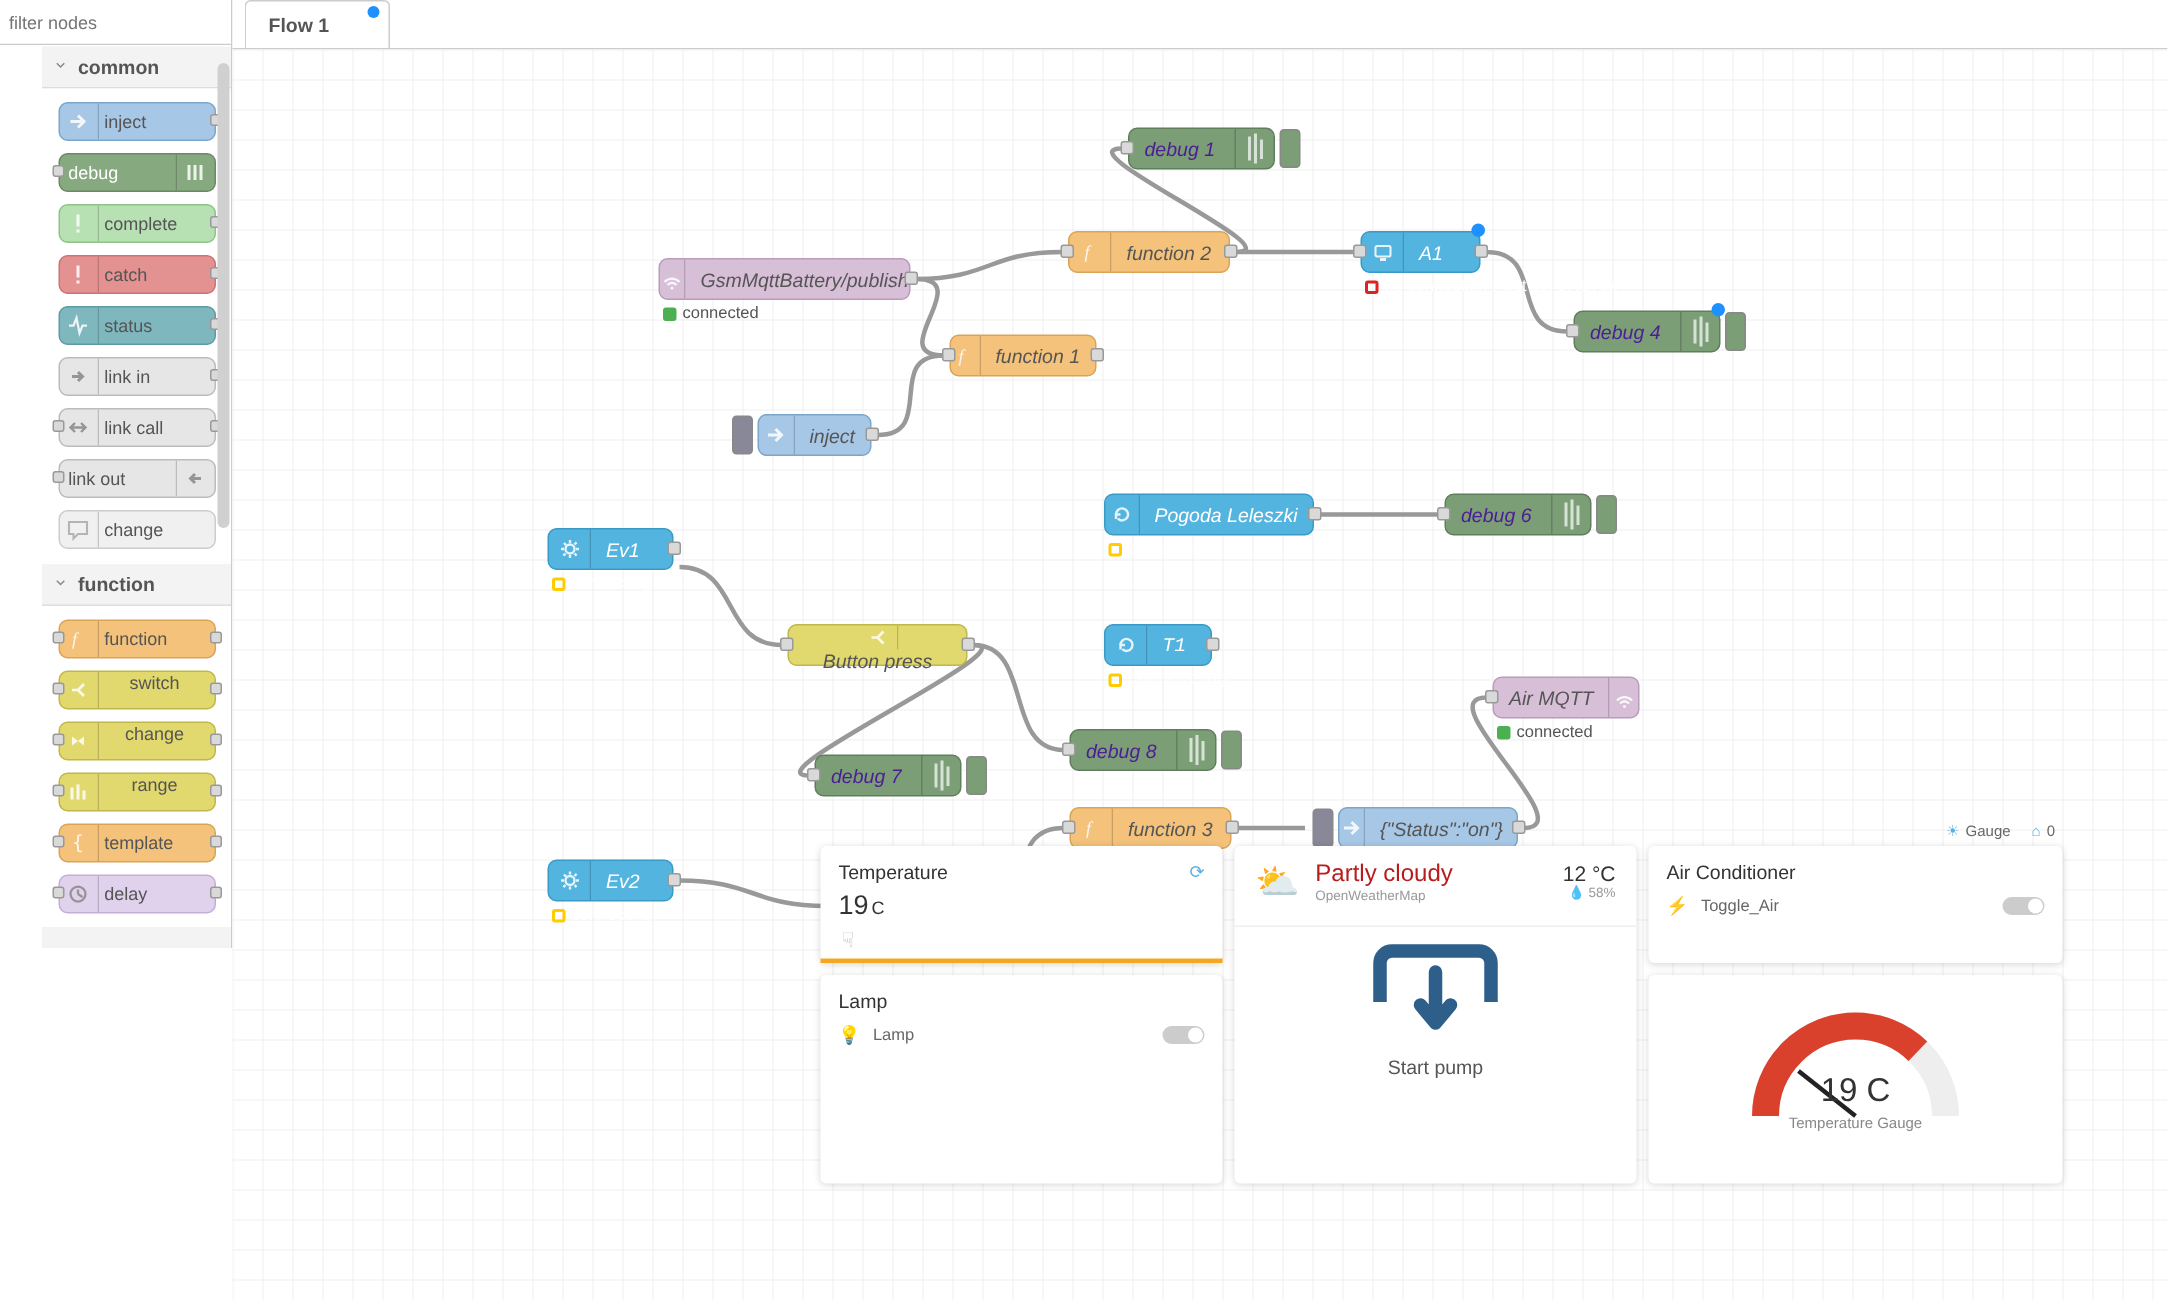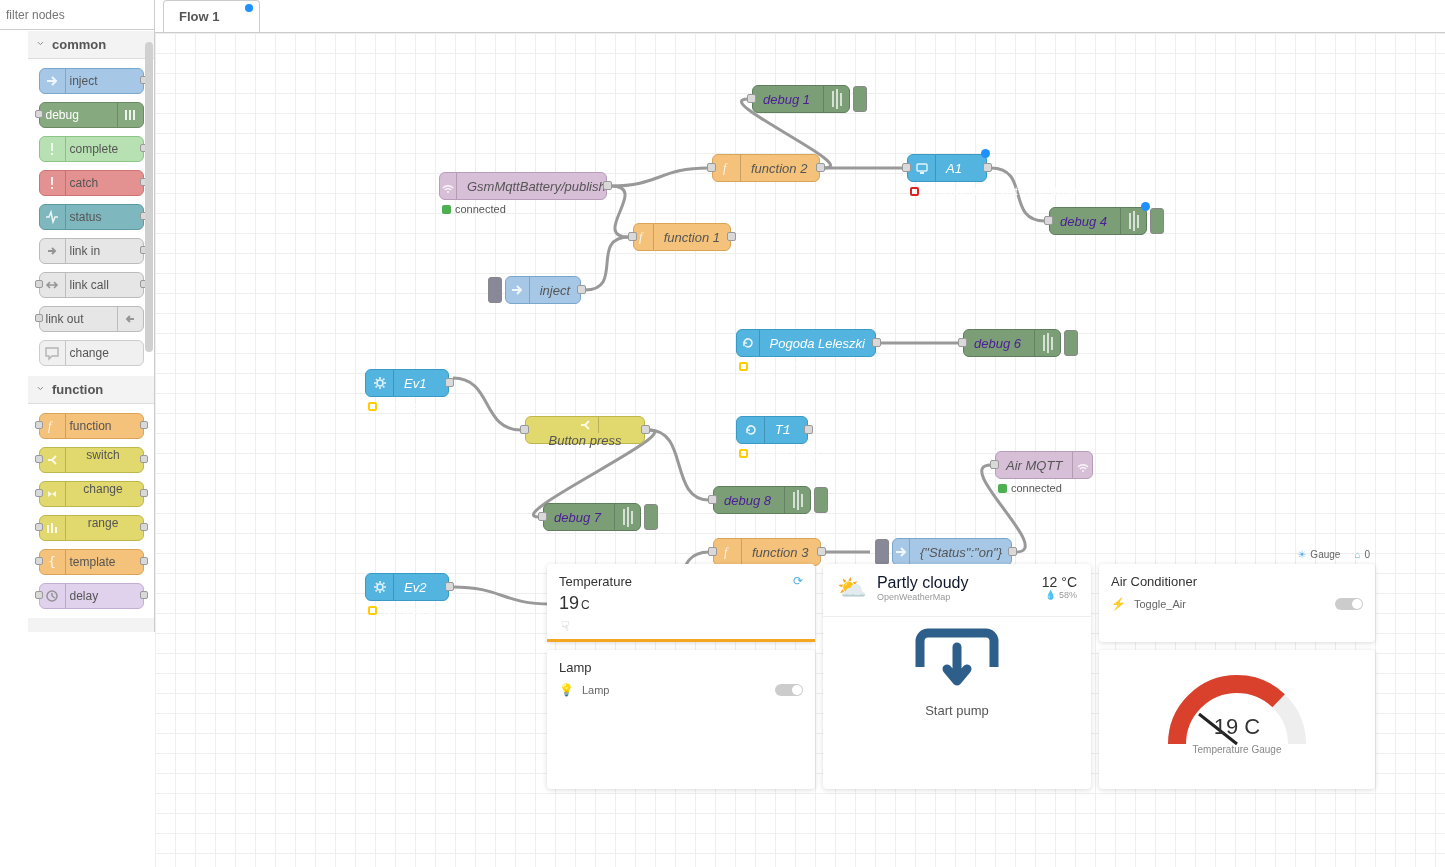--- a/index.html
+++ b/index.html
@@ -380,21 +380,21 @@
       <div class="node c-grn2 debug" style="left: 808px; top: 296px; width: 98px;">
         <span class="lbl">debug 6</span>
         <span class="bars">
           <span style="height:60%"></span>
           <span style="height:80%"></span>
           <span style="height:50%"></span>
         </span>
         <span class="port pL"></span>
         <span class="btn btnR" style="background:#7b9e77"></span>
       </div>
-      <div class="node c-cyan" style="left: 210px; top: 336px; width: 84px;">
+      <div class="node c-cyan" style="left: 210px; top: 319px; width: 84px;">
         <span class="nic">
           <svg width="16" height="16" viewBox="0 0 16 16">
             <use href="#i-gear"></use>
           </svg>
         </span>
         <span class="lbl">Ev1</span>
         <span class="port pR"></span>
         <span class="status">
           <span class="sq" style="border:2px solid #ffcc00;background:transparent"></span>
           <span>connecting</span>
@@ -526,21 +526,21 @@
       </div>
       <span style="position:absolute;top:10px;right:12px;color:#5ab0e2">⟳</span>
       <div style="position:absolute;bottom:8px;left:14px;font-size:14px;color:#bbb">☟</div>
       <div style="position:absolute;left:0;right:0;bottom:0;height:3px;background:#f5a623"></div>
     </div>
 
     <div class="card tall" style="padding:0;display:flex;flex-direction:column">
       <div style="padding:10px 14px;display:flex;gap:10px;align-items:flex-start">
         <span style="font-size:24px;color:#bbb">⛅</span>
         <div style="flex:1">
-          <div style="font-size:16px;color:#0f172a">Partly cloudy</div>
+          <div style="font-size:16px;color:#b91c1c">Partly cloudy</div>
           <div class="sub">OpenWeatherMap</div>
         </div>
         <div style="text-align:right">
           <div style="font-size:14px;color:#333">12 °C</div>
           <div class="sub">💧 <span>58%</span></div>
         </div>
       </div>
       <div class="pump" style="flex:1;border-top:1px solid #eee;margin-top:4px">
         <svg width="90" height="70" viewBox="0 0 90 70" style="cursor:pointer">
           <rect x="8" y="6" width="74" height="42" rx="8" fill="none" stroke="#2e5f8a" stroke-width="9"></rect>

